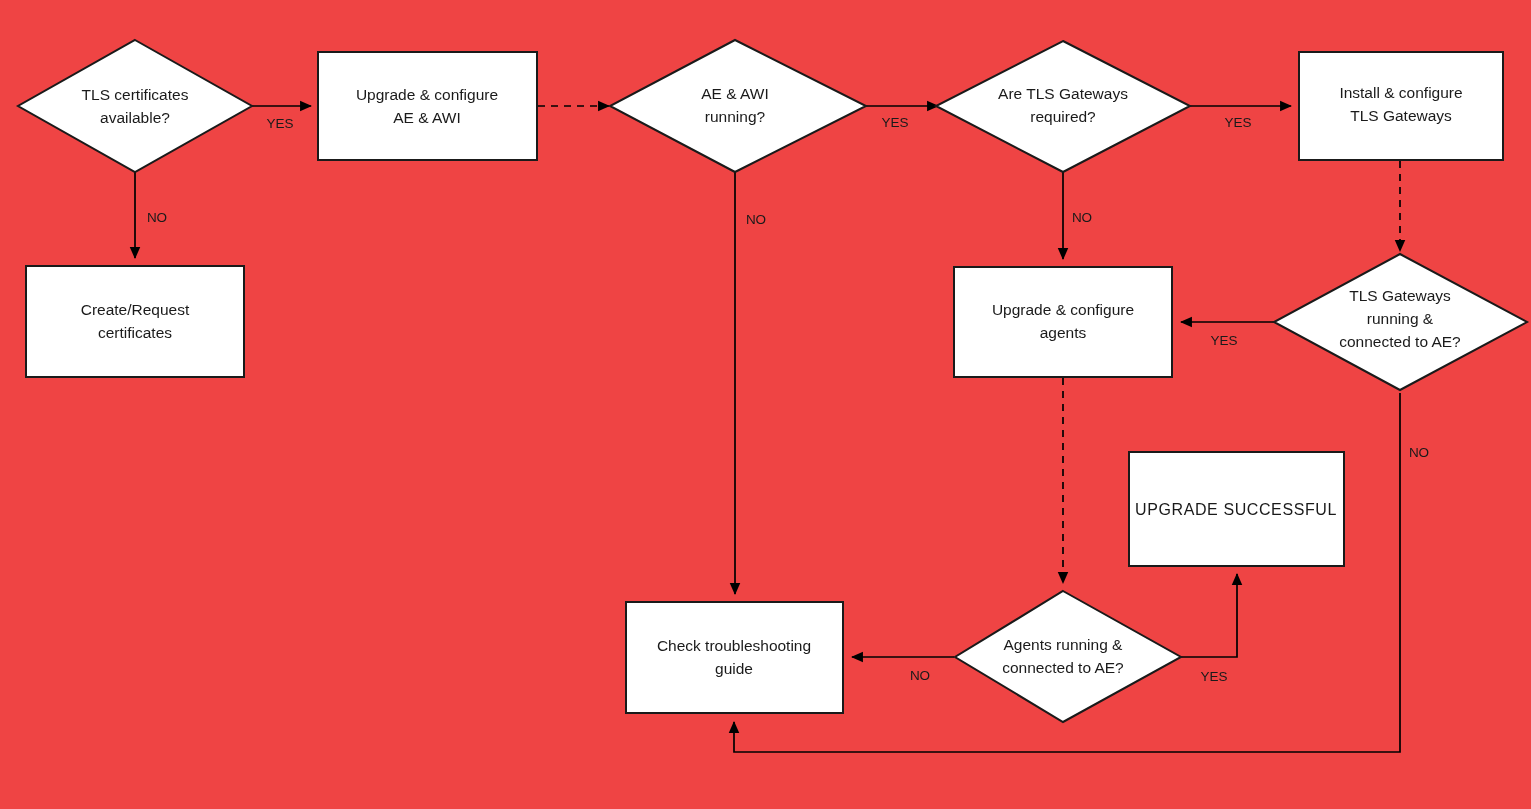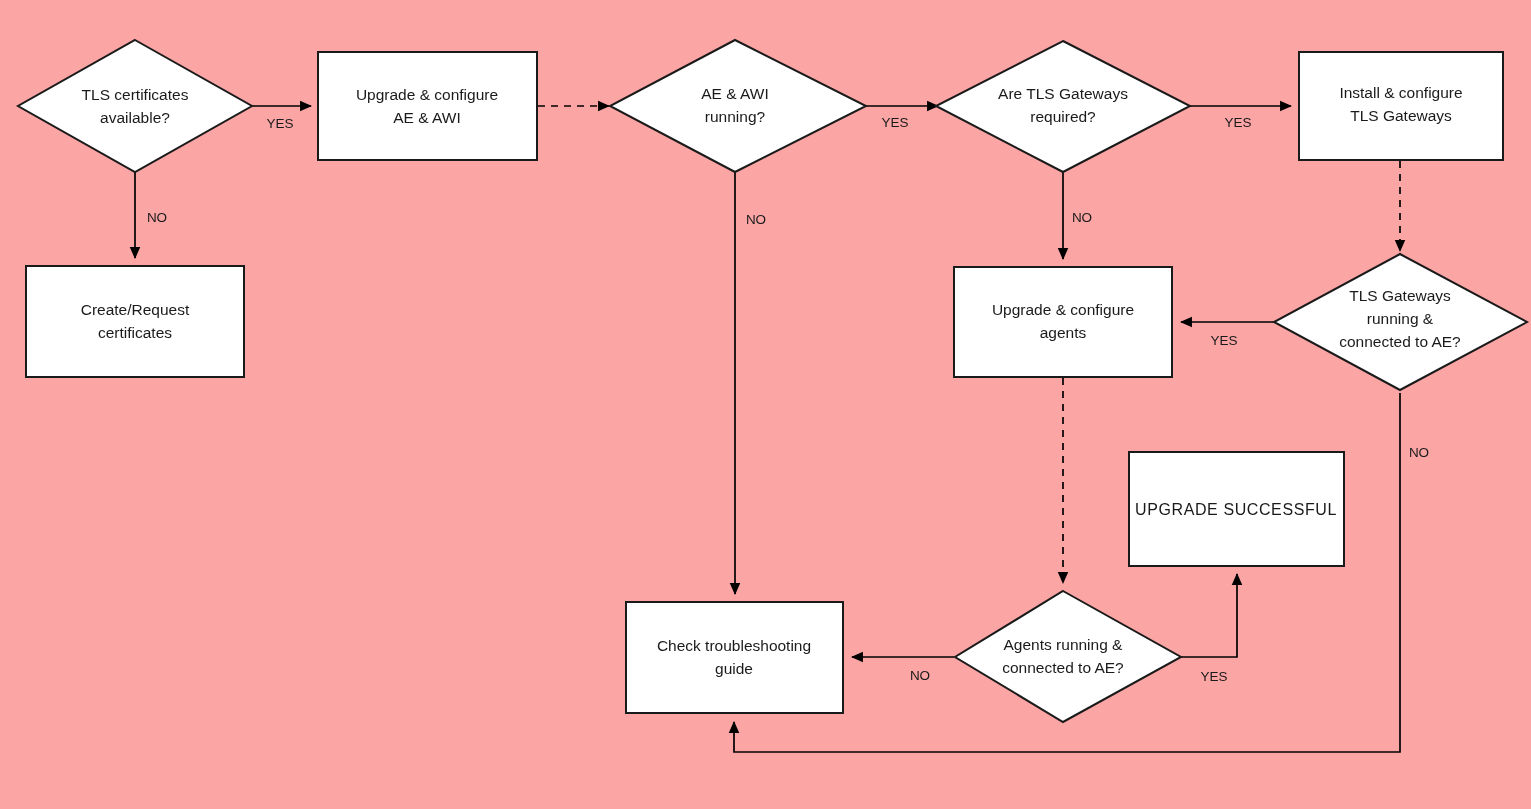--- a/index.html
+++ b/index.html
@@ -4,21 +4,21 @@
 <style>
   html, body {
     margin: 0;
     padding: 0;
     background: #ffffff;
   }
   #canvas-wrap {
     position: relative;
     width: 1531px;
     height: 809px;
-    background: #fca5a5;
+    background: #ef4444;
     overflow: hidden;
   }
   svg#flow {
     display: block;
     width: 1531px;
     height: 809px;
     font-family: "Liberation Sans", sans-serif;
   }
   .shape-stroke {
     fill: #ffffff;

